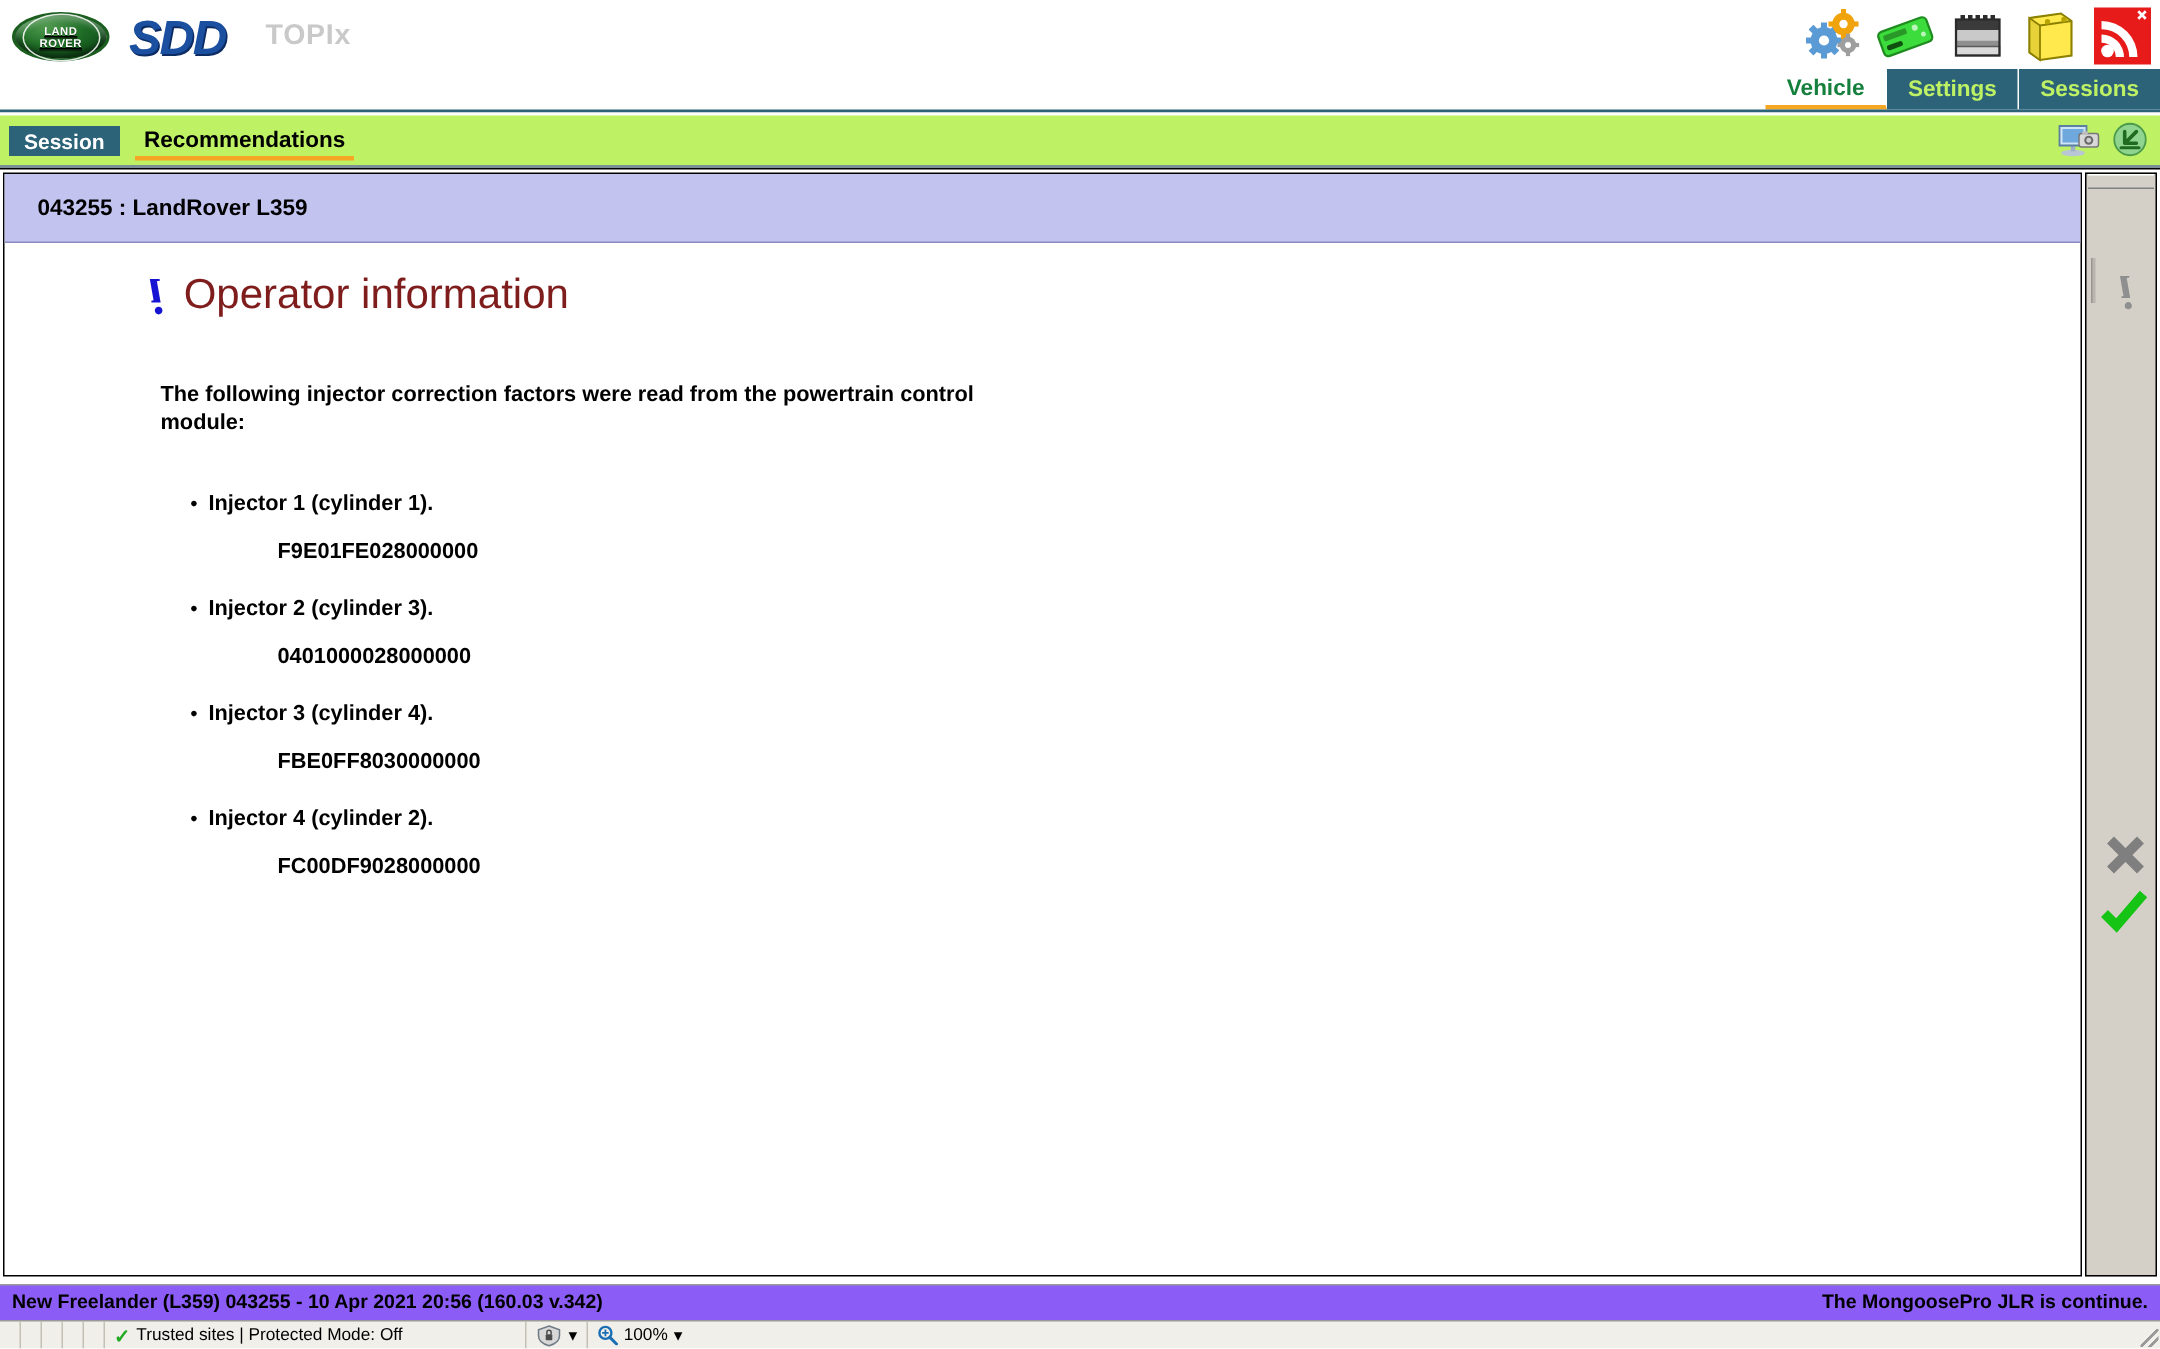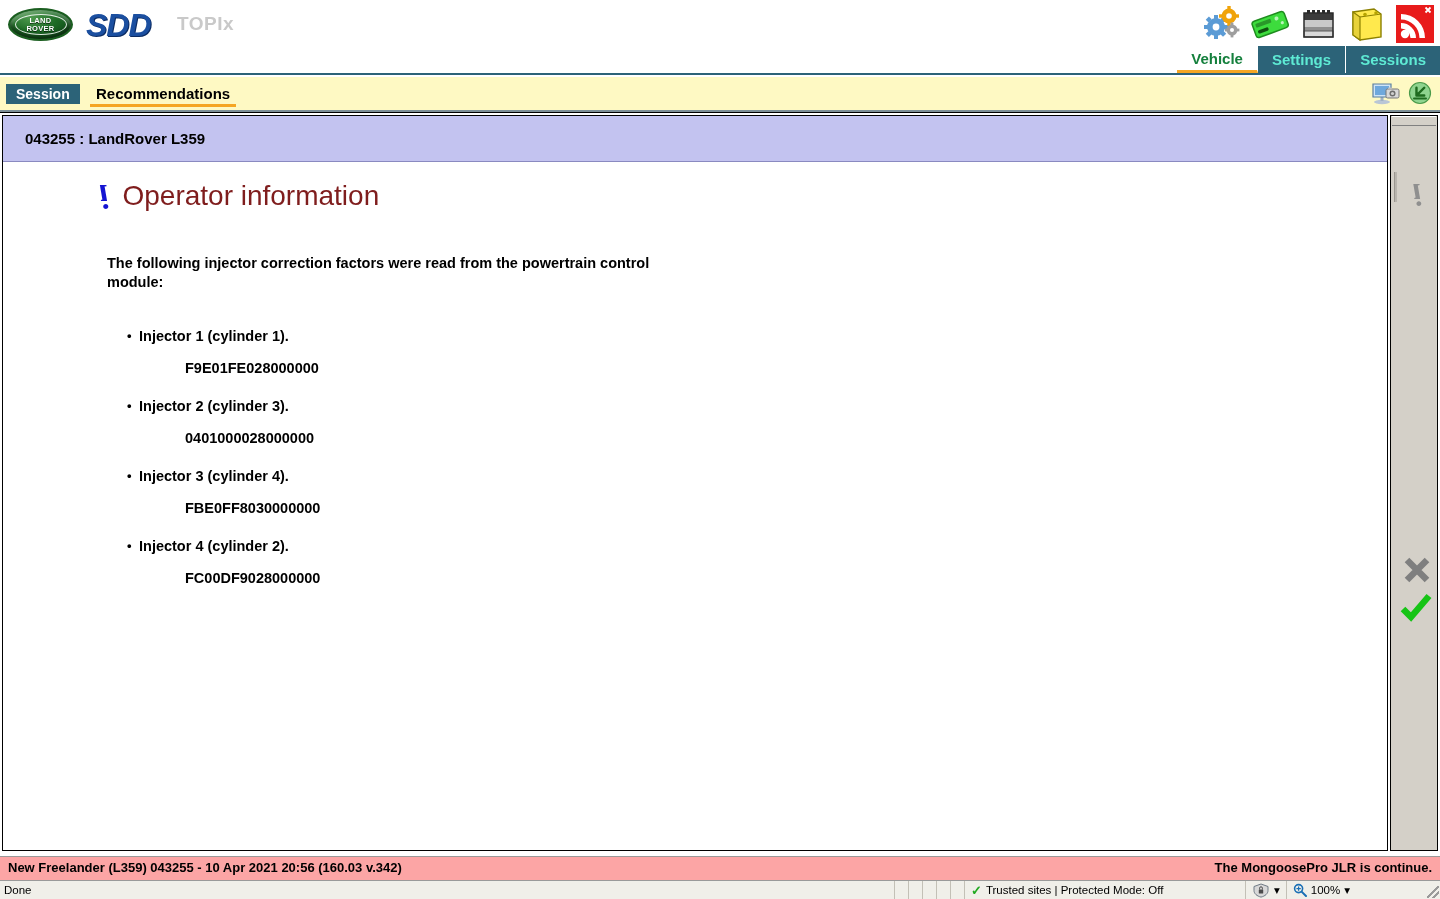--- a/index.html
+++ b/index.html
@@ -19,24 +19,25 @@
   }
   .lr-logo {
     position:absolute; left:8px; top:8px; width:65px; height:33px;
     border-radius:50%;
     background: radial-gradient(ellipse at 35% 28%, #4e9a4e 0%, #1d6b25 45%, #0b3d14 100%);
     border:2px solid #1b5e20;
     box-shadow: inset 0 -3px 5px rgba(0,0,0,.55), inset 0 3px 4px rgba(255,255,255,.35);
     display:flex; align-items:center; justify-content:center;
   }
   .lr-logo .lr-inner {
-    width:52px; height:21px; border-radius:50%;
+    width:52px; height:32px; border-radius:50%;
     border:1px solid rgba(255,255,255,.85);
     display:flex; flex-direction:column; align-items:center; justify-content:center;
     line-height:8px;
+    text-decoration:underline;
   }
   .lr-logo .lr-t {
     color:#ffffff; font-size:7.5px; font-weight:bold; letter-spacing:.3px;
     font-family:"Liberation Sans", sans-serif; white-space:nowrap;
     text-shadow:0 1px 0 rgba(0,0,0,.6);
   }
   .sdd-logo {
     position:absolute; left:86px; top:7px;
     font-family:"Liberation Sans", sans-serif;
     font-size:32px; font-weight:bold; font-style:italic;
@@ -52,33 +53,33 @@
   .hdr-icons { position:absolute; right:4px; top:2px; height:44px; display:flex; align-items:center; gap:4px; }
   .hicon { width:44px; height:42px; position:relative; display:block; cursor:pointer; }
 
   
   .nav-tabs {
     position:absolute; right:0; top:46px; height:27px;
     display:flex; align-items:stretch;
   }
   .nav-tab {
     padding:0 14px; display:flex; align-items:center; justify-content:center;
-    font-size:15px; font-weight:bold; color:#5eead4; background:#2c6378; cursor:pointer;
+    font-size:15px; font-weight:bold; color:#bef264; background:#2c6378; cursor:pointer;
     border-right:1px solid #ffffff;
   }
   .nav-tab.active { background:#ffffff; color:#15803d; border-bottom:3px solid #f5a623; }
   .nav-tab:last-child { border-right:none; }
 
   
   .topsep { position:absolute; left:0; top:73px; width:1440px; height:2px; background:#2c6378; }
   .topsep2 { position:absolute; left:0; top:75px; width:1440px; height:2px; background:#ffffff; }
 
   
   .subbar {
-    position:absolute; left:0; top:77px; width:1440px; height:34px; background:#fef9c3;
+    position:absolute; left:0; top:77px; width:1440px; height:34px; background:#bef264;
   }
   .sess-tab {
     position:absolute; left:6px; top:7px; height:20px; padding:0 10px;
     background:#2c6378; color:#ffffff; font-size:14px; font-weight:bold;
     display:flex; align-items:center; cursor:pointer;
   }
   .rec-tab {
     position:absolute; left:90px; top:5px; height:25px; padding:0 6px;
     color:#000000; font-size:15px; font-weight:bold;
     display:flex; align-items:center; cursor:pointer;
@@ -158,21 +159,21 @@
     font-size:32px; font-weight:bold; color:#7f7f7f; line-height:30px;
     font-family:"Liberation Sans", sans-serif;
   }
   .rail-tick {
     position:absolute; left:9px; top:477px; width:34px; height:34px; cursor:pointer;
   }
 
   
   .footer-info {
     position:absolute; left:0; top:856px; width:1440px; height:24px;
-    background:#fca5a5; border-top:1px solid #9a9a9a;
+    background:#8b5cf6; border-top:1px solid #9a9a9a;
   }
   .footer-left {
     position:absolute; left:8px; top:3px; font-size:13px; font-weight:bold; color:#000;
   }
   .footer-right {
     position:absolute; right:8px; top:3px; font-size:13px; font-weight:bold; color:#000;
   }
   .ie-status {
     position:absolute; left:0; top:880px; width:1440px; height:19px;
     background:#f0efe9; border-top:1px solid #9a9a9a;
@@ -389,21 +390,20 @@
       </div>
     </div>
   </div>
 
   <div class="footer-info">
     <div class="footer-left">New Freelander (L359) 043255 - 10 Apr 2021 20:56 (160.03 v.342)</div>
     <div class="footer-right">The MongoosePro JLR is continue.</div>
   </div>
 
   <div class="ie-status">
-    <div class="ie-done">Done</div>
     <div class="ie-pad"></div>
     <div class="ie-pad"></div>
     <div class="ie-pad"></div>
     <div class="ie-pad"></div>
     <div class="ie-pad"></div>
     <div class="ie-zone">
       <span class="tickmini">✓</span>
       <span>Trusted sites | Protected Mode: Off</span>
     </div>
     <div class="ie-sec">

